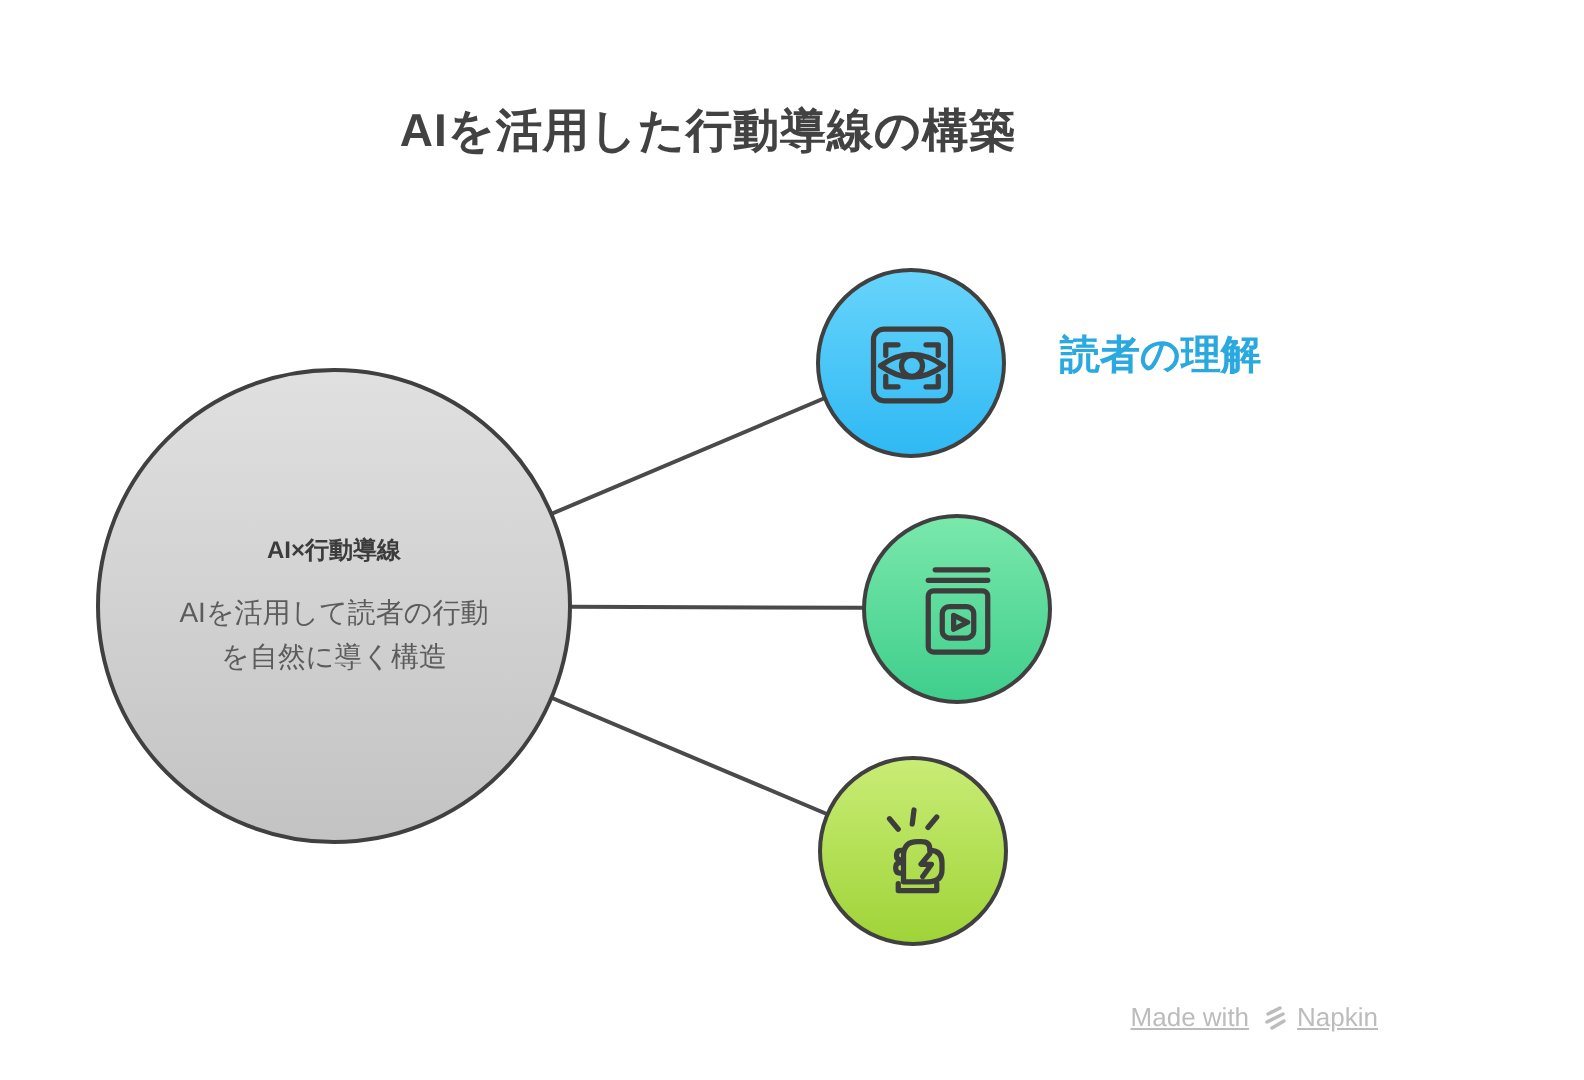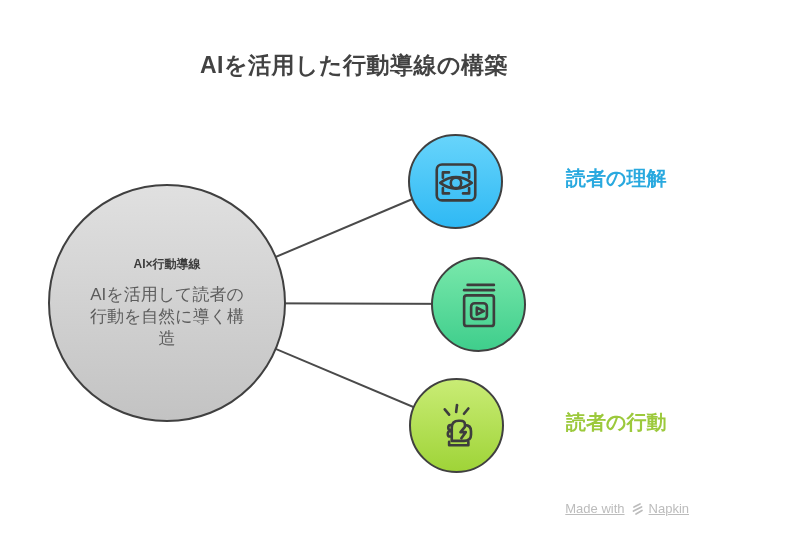--- a/index.html
+++ b/index.html
@@ -55,21 +55,21 @@
     text-align: center;
   }
   .center-heading {
     font-size: 12px;
     font-weight: bold;
     color: var(--hc, #3c3c3c);
     margin-bottom: 11px;
   }
   .center-desc {
     width: 168px;
-    font-size: 17px;
+    font-size: 14px;
     line-height: 22px;
     color: var(--dc, #5c5c5c);
   }
   .node {
     position: absolute;
     width: 95px;
     height: 95px;
     border-radius: 50%;
     border: 2px solid var(--node-border, #404040);
     background: linear-gradient(180deg, var(--c1), var(--c2));
@@ -90,21 +90,20 @@
     stroke-linecap: round;
     stroke-linejoin: round;
   }
   .node-label {
     position: absolute;
     z-index: 2;
     font-size: 20px;
     font-weight: bold;
     line-height: 27px;
     color: var(--lc, #333);
-    margin-left: 36px;
   }
   .watermark {
     position: absolute;
     right: 19px;
     top: 501px;
     display: flex;
     align-items: center;
     gap: 5px;
     font-size: 13px;
     color: var(--watermark-color, #bcbcbc);
@@ -164,21 +163,20 @@
       <path d="M18 13 L23 19"></path>
       <path d="M32 8 L31 16"></path>
       <path d="M45 12 L40 18"></path>
       <path d="M26 49 V34 Q26 26 34 26 H36 Q41 26 41 30 V31 Q48 31 48 38 V42 Q48 49 40 49 Z"></path>
       <path d="M41 33 L36 39 H42 L37 46"></path>
       <path d="M26 31 H24.5 Q22 31 22 34 Q22 36.5 24.5 36.5 H26"></path>
       <path d="M26 38 H24 Q21.5 38 21.5 41 Q21.5 44 24 44 H26"></path>
       <path d="M23 50 V54 H45 V50"></path>
     </svg>
   </div>
-  <div class="node-label" style="left: 530px; top: 409px; --lc: #9cc93c;">読者の行動</div>
 
   <div class="watermark">
     <span>Made with</span>
     <svg class="napkin-glyph" width="14" height="14" viewBox="0 0 14 14">
       <path d="M4 5 L10 2"></path>
       <path d="M3.5 9 L11.5 5"></path>
       <path d="M6 12 L12 8.5"></path>
     </svg>
     <span>Napkin</span>
   </div>

